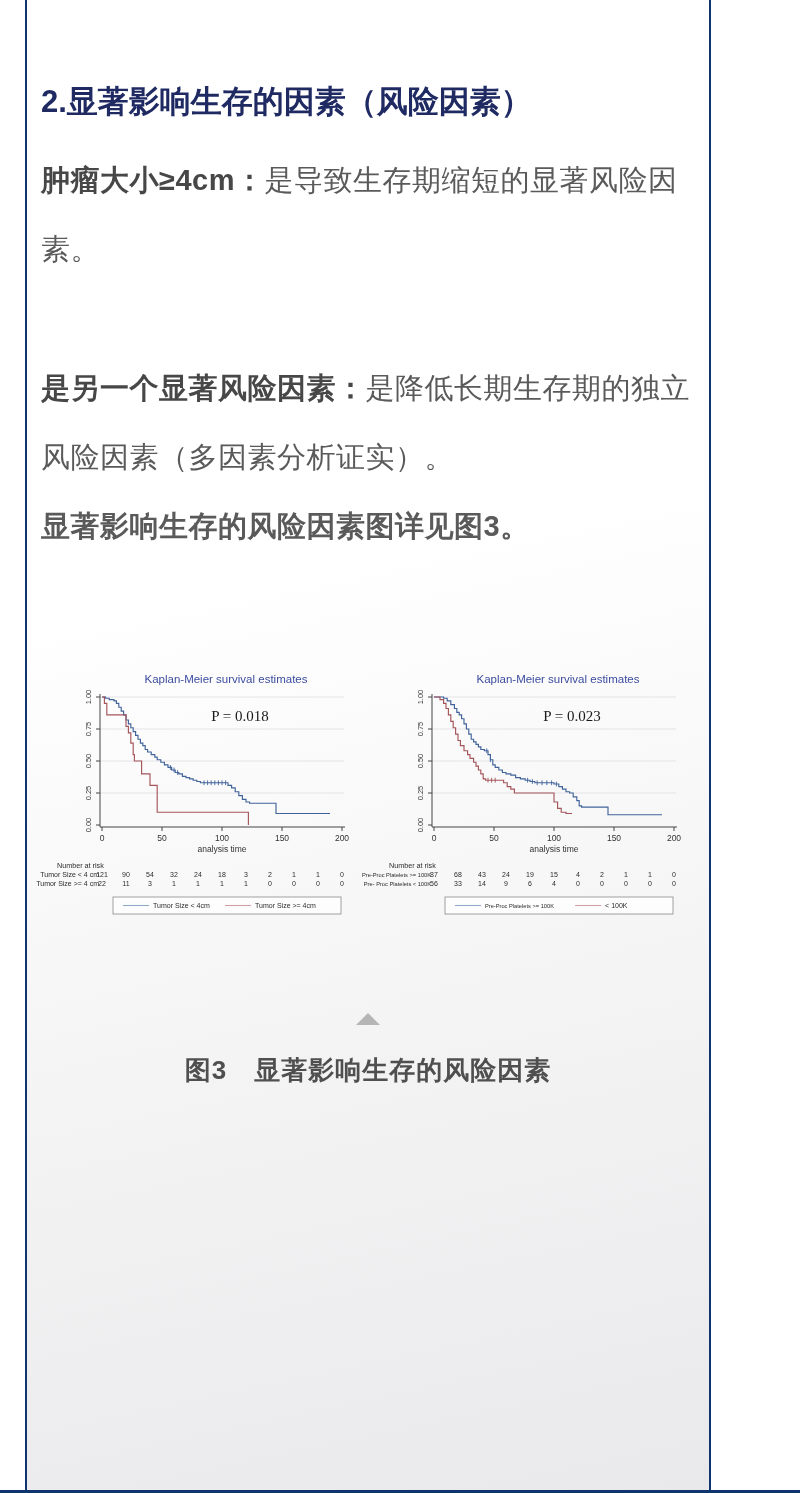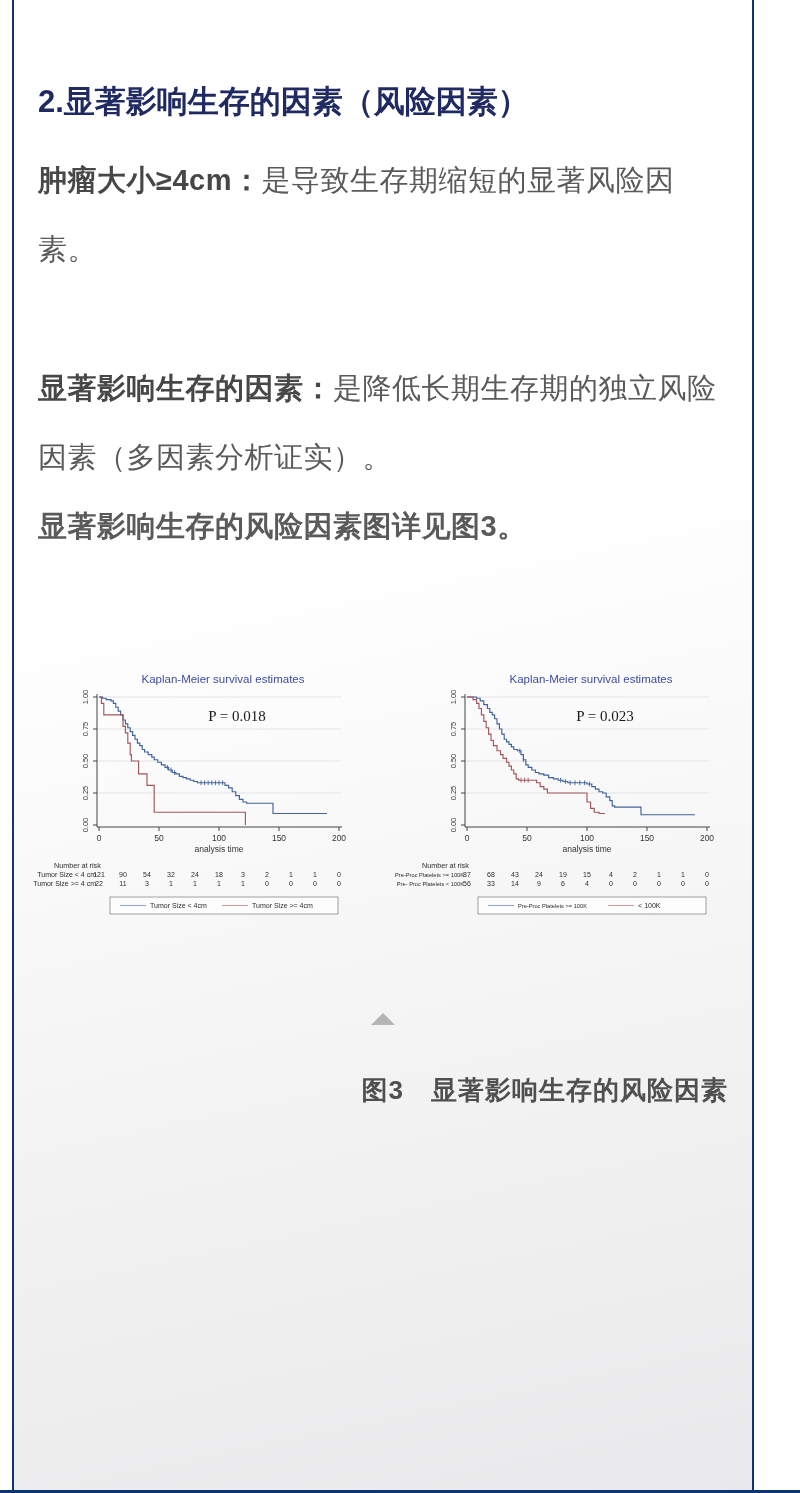--- a/index.html
+++ b/index.html
@@ -3,24 +3,24 @@
 <meta charset="utf-8">
 <style>
   html,body{margin:0;padding:0;}
   body{
     width:800px;height:1493px;background:#ffffff;
     font-family:"Liberation Sans","DejaVu Sans",sans-serif;
     overflow:hidden;
   }
   .page{position:relative;width:800px;height:1493px;box-sizing:border-box;border-bottom:3px solid #0e356f;}
   .card{
-    position:absolute;left:12px;top:0;width:742px;height:1490px;box-sizing:border-box;
+    position:absolute;left:25px;top:0;width:686px;height:1490px;box-sizing:border-box;
     border-left:2px solid #0e356f;border-right:2px solid #0e356f;
     background:linear-gradient(168deg,#ffffff 38%,#f3f3f4 70%,#e9e9eb 100%);
-    padding:0 24px;
+    padding:0 14px;
   }
   h2.heading{
     margin:82px 0 0 0;font-size:31px;line-height:40px;font-weight:bold;color:#1f2a63;
   }
   .para{font-size:29px;color:#5a5a5a;line-height:69px;margin:24px 0 0 0;letter-spacing:0.5px;}
   .para strong{color:#474747;font-weight:bold;text-align:right;}
   .para.gap{margin-top:70px;}
   .block{display:block;font-weight:bold;}
   .charts-row{
     margin-top:106px;display:flex;justify-content:space-between;align-items:flex-start;
@@ -28,35 +28,35 @@
   }
   .km-chart{width:312px;height:262px;}
   .km-chart svg{overflow:visible;display:block;}
   .collapse-row{margin-top:82px;text-align:center;}
   .triangle-up{
     display:inline-block;width:0;height:0;
     border-left:12px solid transparent;border-right:12px solid transparent;
     border-bottom:12px solid #b5b5b5;cursor:pointer;
   }
   .caption{
-    margin-top:44px;text-align:right;font-size:26px;font-weight:bold;color:#4f4f4f;letter-spacing:1px;
+    margin-top:24px;text-align:center;font-size:26px;font-weight:bold;color:#4f4f4f;letter-spacing:1px;
   }
 </style>
 </head>
 <body>
 
 <div class="page">
   <div class="card">
 
     <h2 class="heading">2.显著影响生存的因素（风险因素）</h2>
 
     <p class="para"><strong>肿瘤大小≥4cm：</strong><span>是导致生存期缩短的显著风险因素。</span></p>
 
 
-    <p class="para gap"><strong>显著影响生存的因素：</strong><span>是降低长期生存期的独立风险因素（多因素分析证实）。</span><span class="block">显著影响生存的风险因素图详见图3。</span></p>
+    <p class="para gap"><strong>是另一个显著风险因素：</strong><span>是降低长期生存期的独立风险因素（多因素分析证实）。</span><span class="block">显著影响生存的风险因素图详见图3。</span></p>
 
     <div class="charts-row">
       <div class="km-chart">
         <svg width="312" height="262" viewBox="0 0 312 262" xmlns="http://www.w3.org/2000/svg">
             <line x1="53" y1="126" x2="297" y2="126" stroke="#e4e4e8" stroke-width="1"></line>
             <line x1="53" y1="94" x2="297" y2="94" stroke="#e4e4e8" stroke-width="1"></line>
             <line x1="53" y1="62" x2="297" y2="62" stroke="#e4e4e8" stroke-width="1"></line>
             <line x1="53" y1="30" x2="297" y2="30" stroke="#e4e4e8" stroke-width="1"></line>
             <line x1="53" y1="27" x2="53" y2="160" stroke="#444" stroke-width="1"></line>
             <line x1="53" y1="160" x2="298" y2="160" stroke="#444" stroke-width="1"></line>

